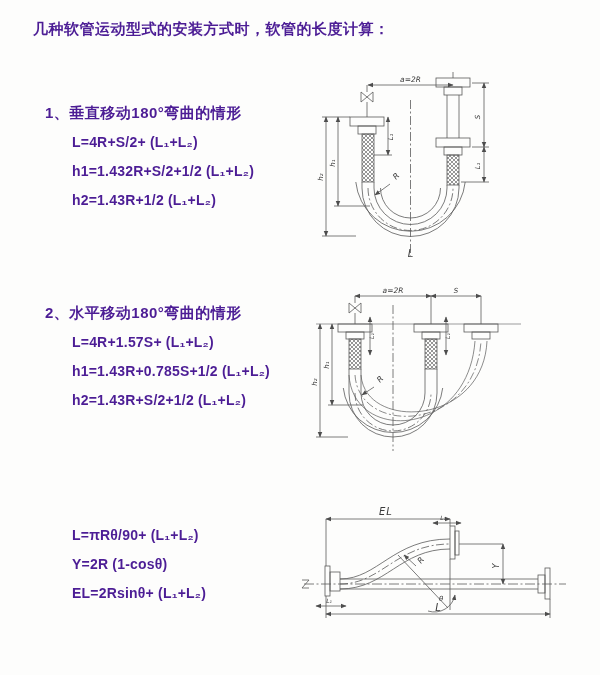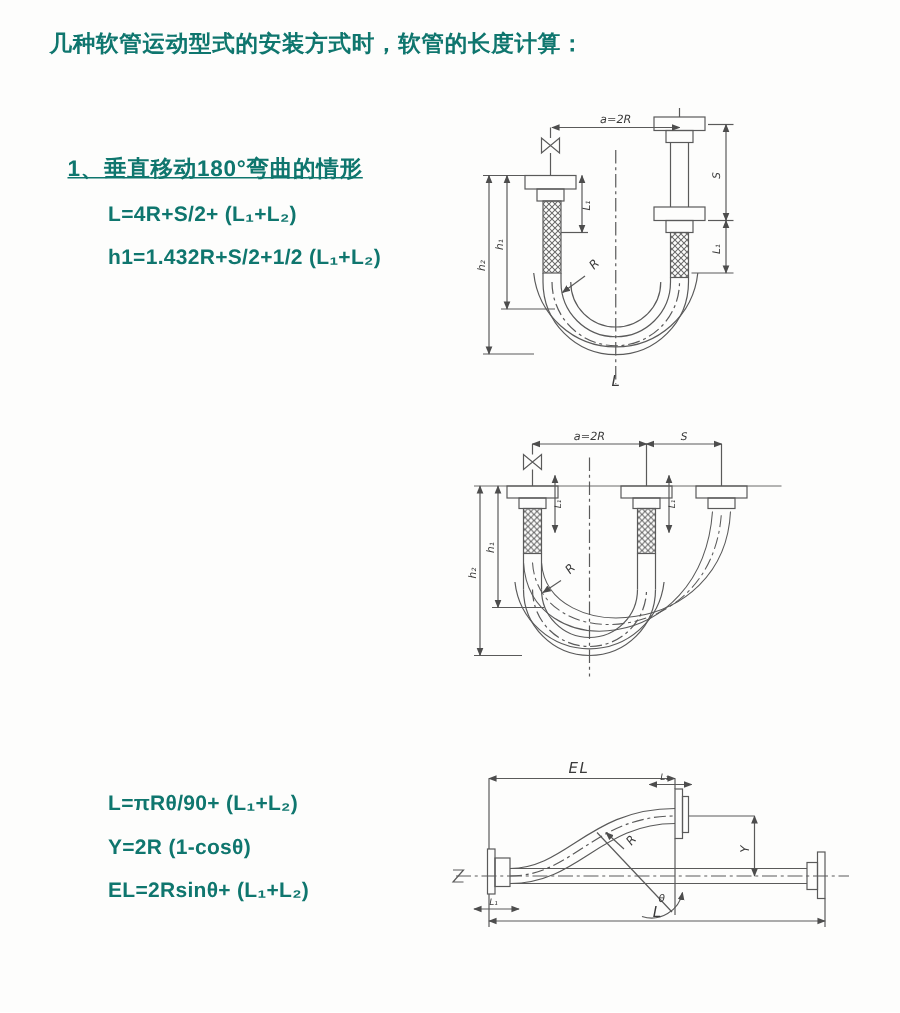--- a/index.html
+++ b/index.html
@@ -1,38 +1,45 @@
 <!DOCTYPE html>
 <html><head>
 <meta charset="utf-8">
 <style>
   html,body{margin:0;padding:0;background:#ffffff;}
   .canvas{position:relative;width:600px;height:675px;background:#fdfdfc;overflow:hidden;
-          font-family:"Liberation Sans","DejaVu Sans",sans-serif;color:#0f766e;}
+          font-family:"Liberation Sans","DejaVu Sans",sans-serif;color:#4c1d95;}
   .title{position:absolute;left:33px;top:20px;font-size:15px;font-weight:700;letter-spacing:.5px;}
   .section{position:absolute;left:45px;}
-  .sec-heading{font-size:15px;font-weight:700;letter-spacing:.5px;line-height:18px;text-decoration:underline;}
+  .sec-heading{font-size:15px;font-weight:700;letter-spacing:.5px;line-height:18px;}
   .formula{font-size:14px;font-weight:700;padding-left:27px;margin-top:11px;line-height:18px;letter-spacing:.2px;}
   .dwg{position:absolute;font-style:italic;}
   .dwg svg{display:block;}
   .lbl{font-family:"DejaVu Sans","Liberation Sans",sans-serif;}
 </style>
 </head>
 <body>
 
 <div class="canvas">
 
   <div class="title">几种软管运动型式的安装方式时，软管的长度计算：</div>
 
   <div class="section" style="top:104px;">
     <div class="sec-heading">1、垂直移动180°弯曲的情形</div>
     <div class="formula">L=4R+S/2+ (L₁+L₂)</div>
     <div class="formula">h1=1.432R+S/2+1/2 (L₁+L₂)</div>
-  </div>
-
+    <div class="formula">h2=1.43R+1/2 (L₁+L₂)</div>
+  </div>
+
+  <div class="section" style="top:304px;">
+    <div class="sec-heading">2、水平移动180°弯曲的情形</div>
+    <div class="formula">L=4R+1.57S+ (L₁+L₂)</div>
+    <div class="formula">h1=1.43R+0.785S+1/2 (L₁+L₂)</div>
+    <div class="formula">h2=1.43R+S/2+1/2 (L₁+L₂)</div>
+  </div>
 
   <div class="section" style="top:515px;">
     <div class="formula">L=πRθ/90+ (L₁+L₂)</div>
     <div class="formula">Y=2R (1-cosθ)</div>
     <div class="formula">EL=2Rsinθ+ (L₁+L₂)</div>
   </div>
 
   <div class="dwg" style="left:312px;top:70px;">
     <svg width="260" height="190" viewBox="0 0 260 190">
       <defs>

